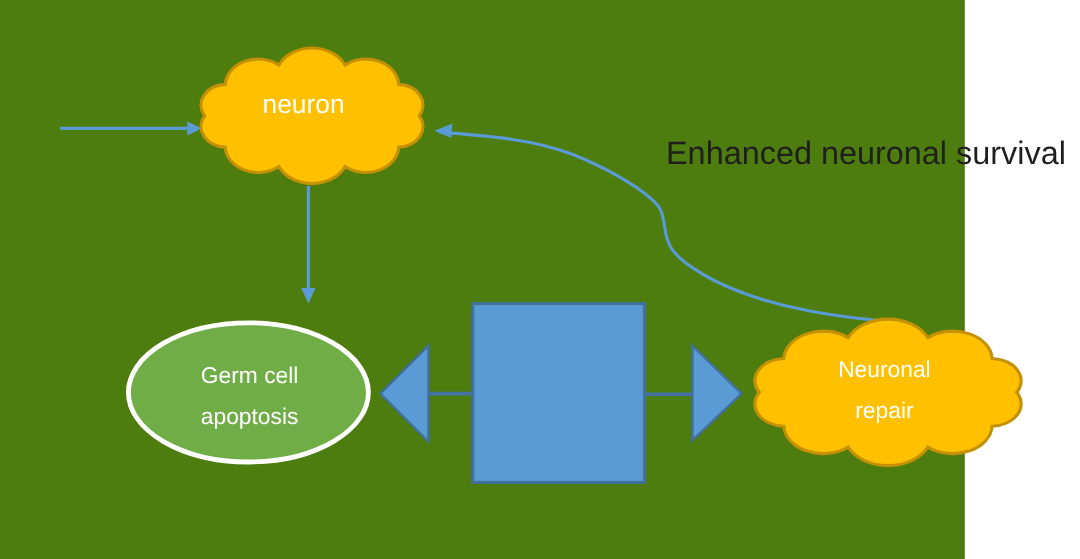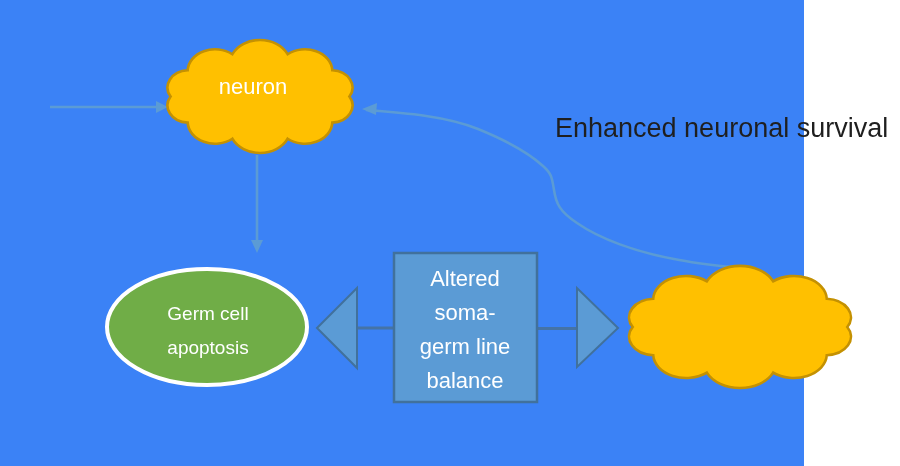--- a/index.html
+++ b/index.html
@@ -1,17 +1,17 @@
 <!DOCTYPE html>
 <html><head>
 <meta charset="utf-8">
 <style>
   html,body{margin:0;padding:0;}
   body{width:900px;height:466px;overflow:hidden;font-family:"Liberation Sans",sans-serif;}
-  .stage{position:relative;width:804px;height:466px;background:#3b82f6;}
+  .stage{position:relative;width:804px;height:466px;background:#4d7c0f;}
   svg.diagram{position:absolute;left:0;top:0;width:900px;height:466px;}
   .label{position:absolute;white-space:pre-line;text-align:center;color:#ffffff;
          transform:translate(-50%,-50%);line-height:34px;font-size:19px;}
   .label.neuron{font-size:22px;line-height:24px;}
   .label.balance{font-size:22px;line-height:34px;}
   .label.survival{color:#1f1f1f;font-size:27px;transform:translate(0,-50%);
                   text-align:left;white-space:nowrap;line-height:26px;}
 </style>
 </head>
 <body>
@@ -69,18 +69,16 @@
     <rect x="394" y="253" width="143" height="149" stroke-width="2.5" fill="#5B9BD5" stroke="#41719C"></rect>
   </svg>
 
   <div class="label neuron" style="left:253px;top:87px;">neuron</div>
 
   <div class="label survival" style="left:555px;top:128px;">Enhanced neuronal survival</div>
 
   <div class="label germ" style="left:208px;top:331px;">Germ cell
 apoptosis</div>
 
-  <div class="label balance" style="left:465px;top:330px;">Altered
-soma-
-germ line
-balance</div>
 
+  <div class="label repair" style="left:737px;top:326px;">Neuronal
+repair</div>
 </div>
 
 </body></html>

